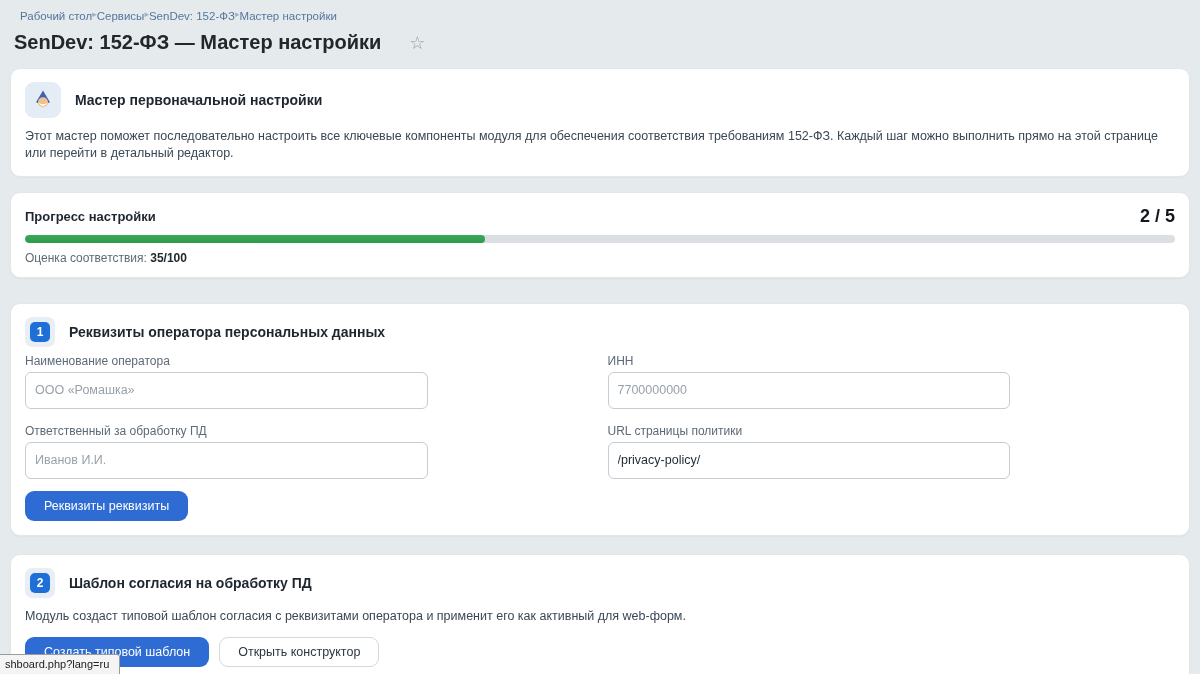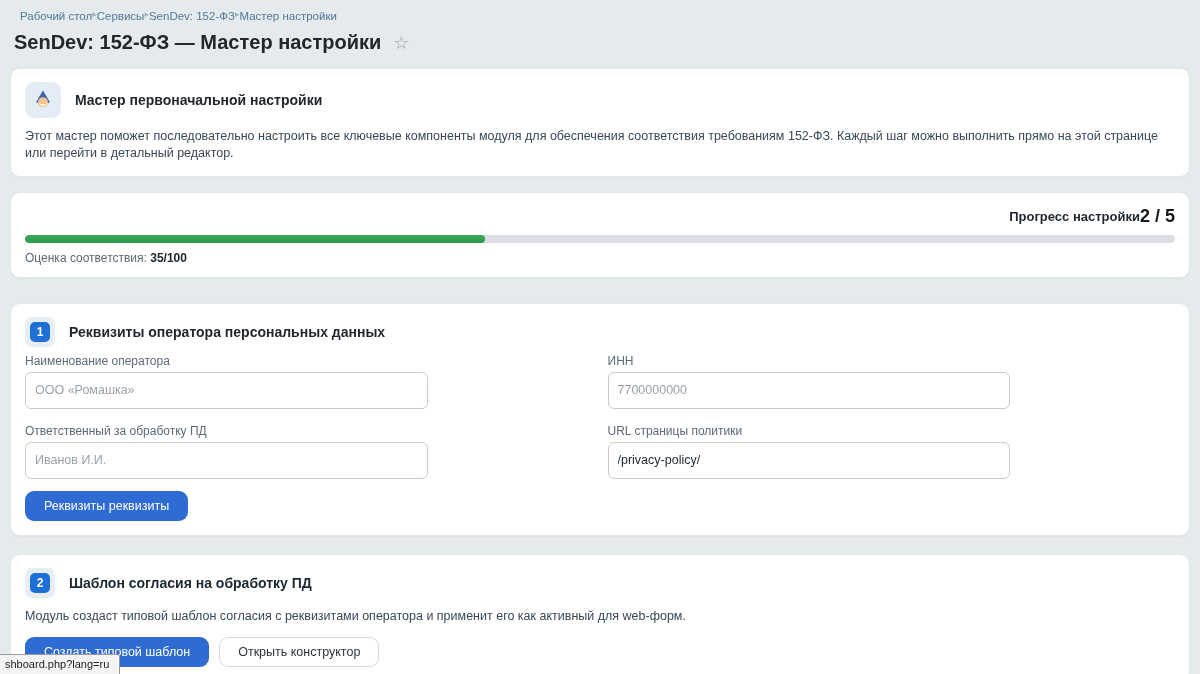--- a/index.html
+++ b/index.html
@@ -10,21 +10,21 @@
     color:#2c3640;
   }
   .page { padding:8px 10px 0 10px; }
 
   
   .breadcrumb { display:flex; align-items:flex-start; padding:2px 0 0 4px; font-size:11.5px;margin-left:6px; }
   .breadcrumb a { color:#54779c; text-decoration:none; cursor:pointer; }
   .crumb-sep { color:#9fb0bf; font-size:9px; line-height:1; }
 
   
-  .title-row { display:flex; align-items:center; gap:12px; padding:9px 0 0 4px; }
+  .title-row { display:flex; align-items:center; gap:28px; padding:9px 0 0 4px; }
   .title-row h1 { font-size:20px; font-weight:bold; color:#23272b; }
   .star { color:#98a0a8; font-size:18px; cursor:pointer; line-height:1; }
 
   
   .card {
     background:#fff;
     border:1px solid #e2e7ea;
     border-radius:10px;
     box-shadow:0 1px 2px rgba(30,40,60,.04);
     padding:13px 14px 14px 14px;
@@ -50,21 +50,21 @@
   }
   .badge {
     width:20px; height:20px; border-radius:5px;
     background:#1e6fd6; color:#fff; font-size:12px; font-weight:bold;
     display:flex; align-items:center; justify-content:center;
   }
 
   .desc { font-size:12.5px; color:#3a4754; margin-top:10px; line-height:1.35; }
 
   
-  .progress-top { display:flex; align-items:center; justify-content:flex-end; }
+  .progress-top { display:flex; align-items:center; justify-content:space-between; }
   .progress-label { font-size:13px; font-weight:bold; color:#1e2630; }
   .progress-counter { font-size:18px; font-weight:bold; color:#14181c; }
   .track { margin-top:8px; height:8px; background:#dbdfe3; border-radius:4px; overflow:hidden; }
   .fill  { height:100%; width:0; border-radius:4px;
            background:linear-gradient(180deg,#3aa85b 0%,#2d9a4b 100%); }
   .score { margin-top:8px; font-size:12px; color:#5d6a77; }
   .score b { color:#22282e; }
 
   
   .form-grid { display:grid; grid-template-columns:1fr 1fr; column-gap:24px; row-gap:10px; margin-top:7px;gap:15px; }

